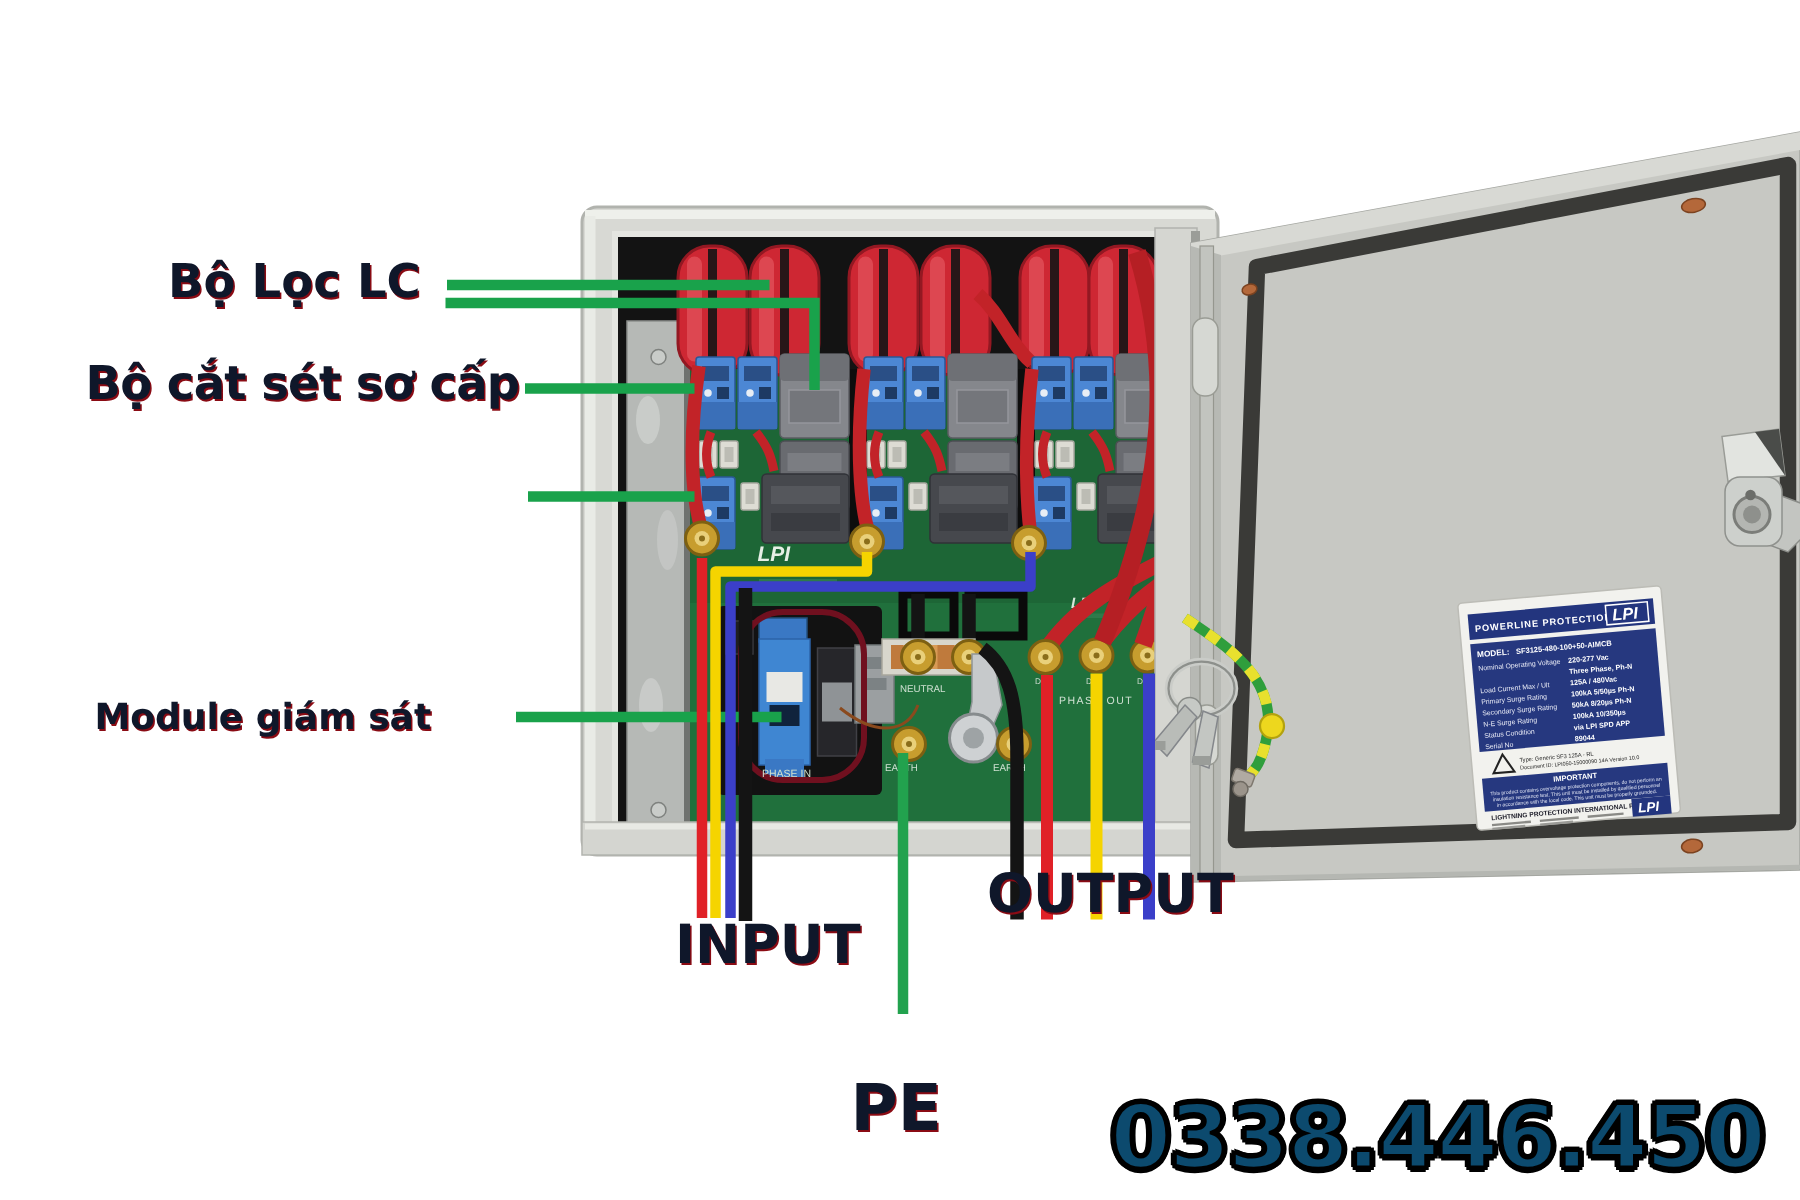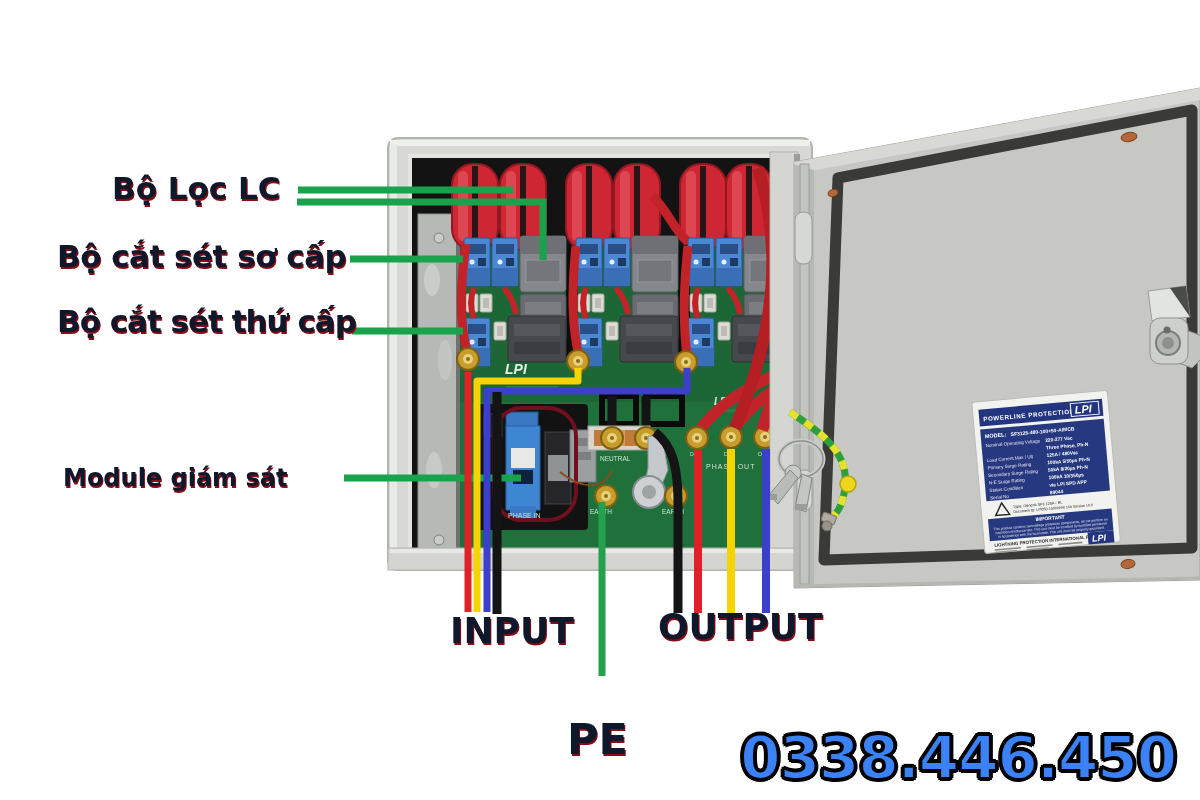--- a/index.html
+++ b/index.html
@@ -6,24 +6,24 @@
   .stage{position:relative;width:1200px;height:800px;background:#ffffff;overflow:hidden;
          font-family:"DejaVu Sans","Liberation Sans",sans-serif;}
   .stage svg{position:absolute;left:0;top:0;}
   .lbl{position:absolute;color:#0f172a;font-weight:bold;white-space:nowrap;
        text-shadow:1px 1.5px 0 #8a0b14;}
   #lbl-loc{left:112px;top:170px;font-size:31px;}
   #lbl-so{left:57px;top:238px;font-size:31px;letter-spacing:-0.5px;}
   #lbl-thu{left:57px;top:303px;font-size:31px;letter-spacing:-1px;}
   #lbl-module{left:63px;top:464px;font-size:24px;}
   #lbl-input{left:450px;top:610px;font-size:36px;}
-  #lbl-output{left:658px;top:606px;font-size:36px;}
+  #lbl-output{left:658px;top:576px;font-size:36px;}
   #lbl-pe{left:567px;top:714px;font-size:43px;}
   .phone{position:absolute;right:24px;top:724px;font-size:58px;font-weight:bold;
-         letter-spacing:-1px;color:#3b82f6;-webkit-text-stroke:2px #000;
+         letter-spacing:-1px;color:#0c4a6e;-webkit-text-stroke:2px #000;
          text-shadow:2px 2px 0 #000,-2px -2px 0 #000,2px -2px 0 #000,-2px 2px 0 #000,
                      0 3px 0 #000,0 -3px 0 #000,3px 0 0 #000,-3px 0 0 #000;}
   text{font-family:"Liberation Sans","DejaVu Sans",sans-serif;}
 </style>
 </head>
 <body>
 
 <div class="stage">
 
 <svg width="1200" height="800" viewBox="0 0 1200 800">
@@ -293,20 +293,19 @@
     <path d="M602,502 V676" stroke="#22a24e" stroke-width="7"></path>
     <path d="M655,432 C672,445 678,465 678,505 V613" stroke="#141414" stroke-width="9"></path>
     <path d="M698,450 V613" stroke="#e02127" stroke-width="8"></path>
     <path d="M731,449 V613" stroke="#f5d400" stroke-width="8"></path>
     <path d="M766,449 V613" stroke="#3b3fc9" stroke-width="8"></path>
   </g>
 </svg>
 
 <div class="lbl" id="lbl-loc">Bộ Lọc LC</div>
 <div class="lbl" id="lbl-so">Bộ cắt sét sơ cấp</div>
-<div class="lbl" id="lbl-thu">Bộ cắt sét thứ cấp</div>
 <div class="lbl" id="lbl-module">Module giám sát</div>
 <div class="lbl" id="lbl-input">INPUT</div>
 <div class="lbl" id="lbl-output">OUTPUT</div>
 <div class="lbl" id="lbl-pe">PE</div>
 <div class="phone">0338.446.450</div>
 
 </div>
 
 </body></html>

